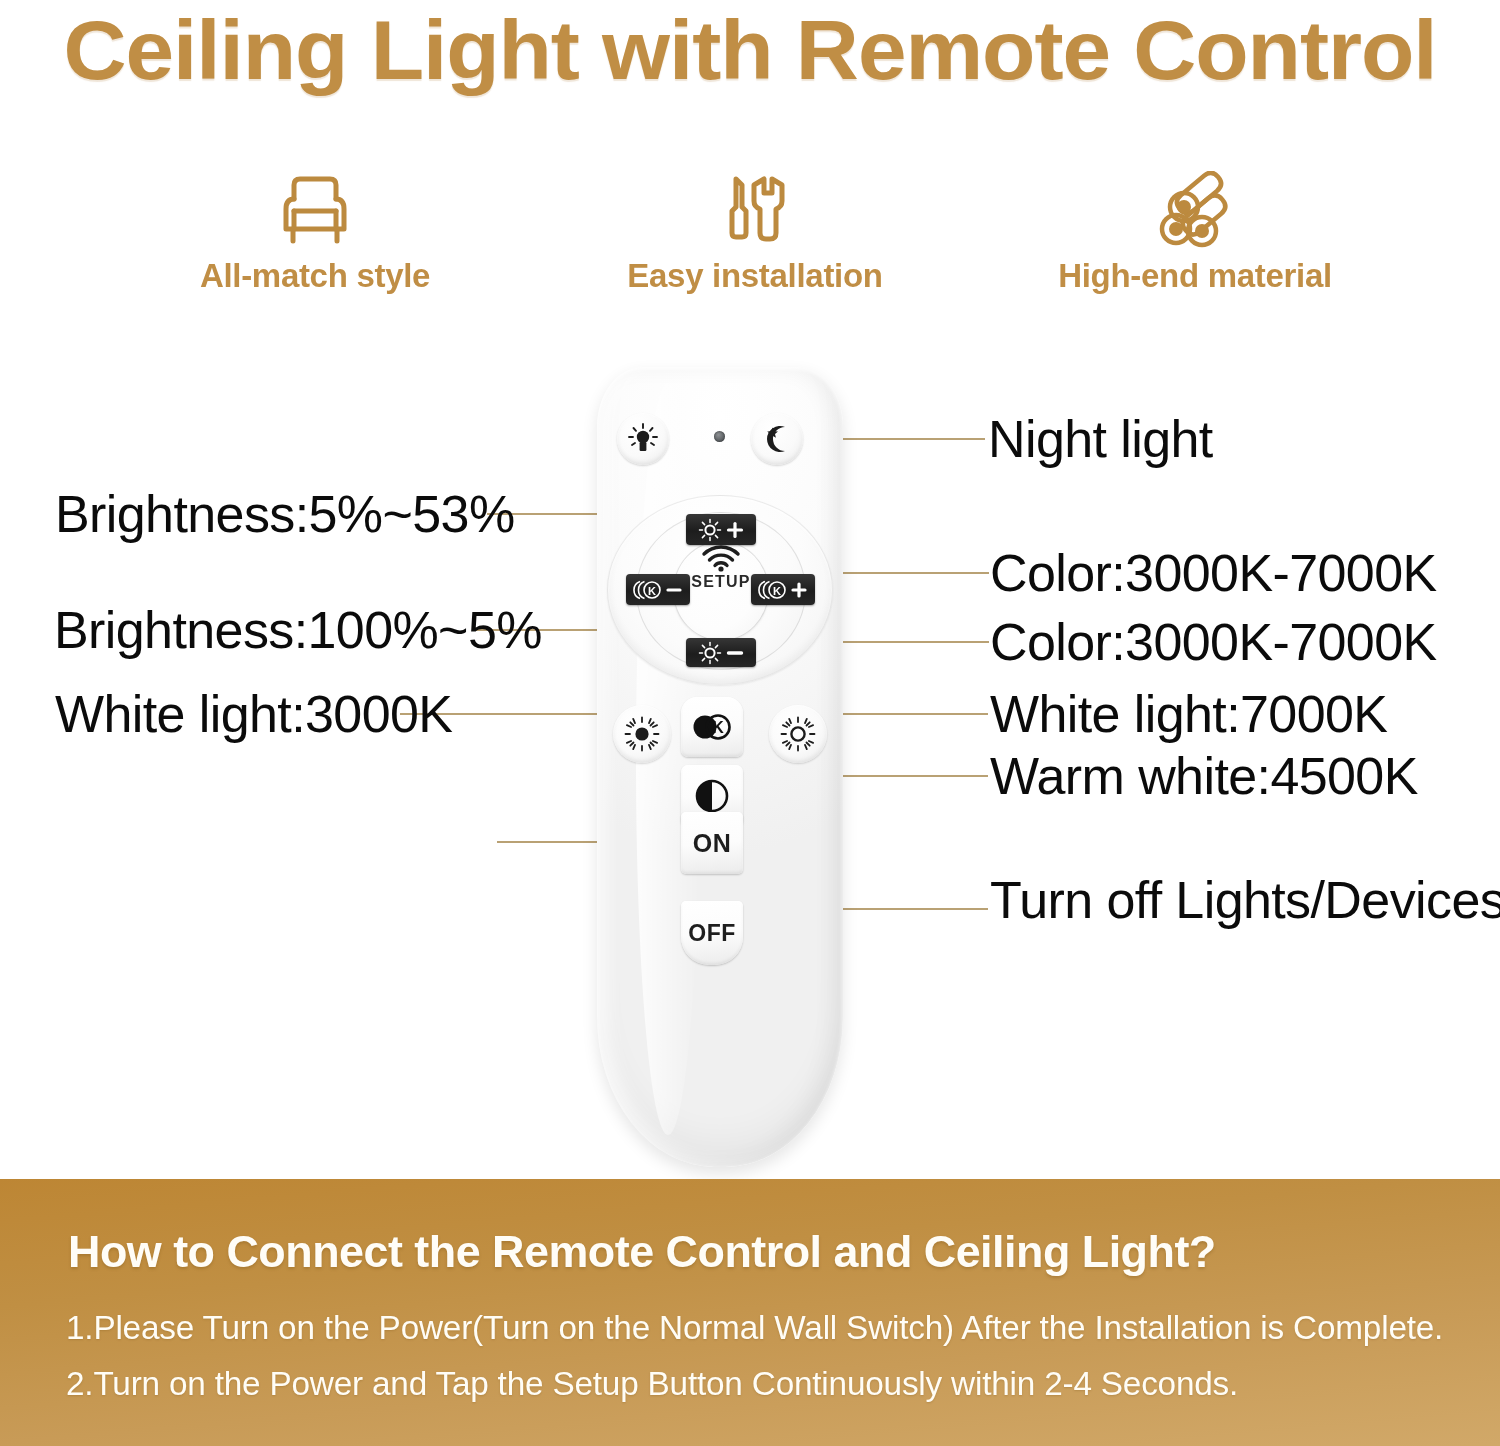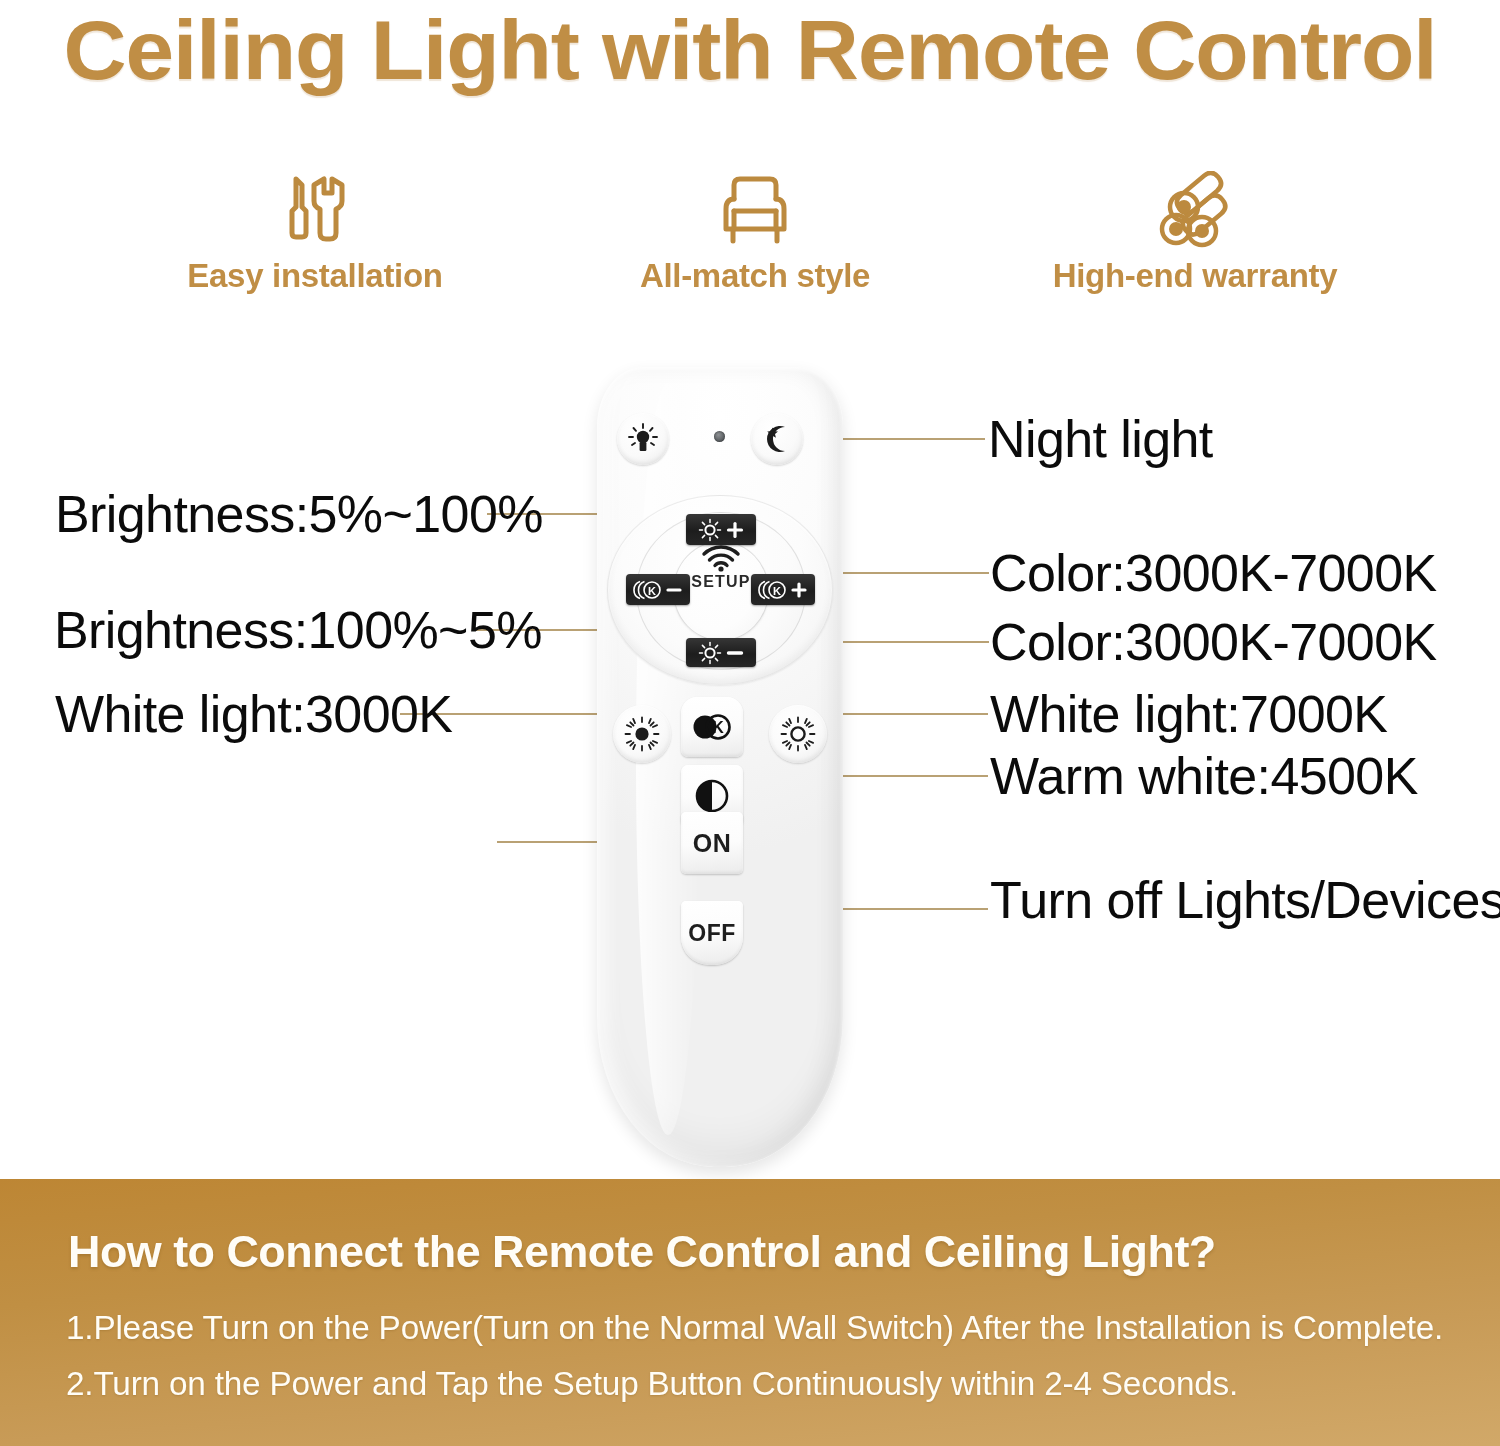--- a/index.html
+++ b/index.html
@@ -262,61 +262,61 @@
 <body>
 
 <div id="page">
 
   <div id="header-title">Ceiling Light with Remote Control</div>
 
   <div id="feature-row">
 
     <div class="feature">
       <div class="feature-icon">
-        <svg width="78" height="78" viewBox="0 0 78 78">
-          <g fill="none" stroke="#bc8a3f" stroke-width="5" stroke-linejoin="round" stroke-linecap="round">
-            <path d="M20 8 L26 14 L26 36 L30 40 L30 62 Q30 66 26 66 L20 66 Q16 66 16 62 L16 40 L20 36 Z"></path>
-            <path d="M48 8 L48 22 L56 22 L56 8 L66 14 L66 30 Q66 36 60 38 L60 62 Q60 68 54 68 L50 68 Q44 68 44 62 L44 38 Q38 36 38 30 L38 14 Z"></path>
-          </g>
-        </svg>
-      </div>
-      <div class="feature-label">Easy installation</div>
-    </div>
-
-    <div class="feature">
-      <div class="feature-icon">
         <svg width="82" height="78" viewBox="0 0 82 78">
           <g fill="none" stroke="#bc8a3f" stroke-width="5" stroke-linejoin="round" stroke-linecap="round">
             <path d="M20 28 L20 14 Q20 8 26 8 L56 8 Q62 8 62 14 L62 28"></path>
             <path d="M20 28 Q12 28 12 38 L12 58 L70 58 L70 38 Q70 28 62 28"></path>
             <path d="M20 40 L62 40"></path>
             <path d="M20 40 L20 58 M62 40 L62 58"></path>
             <path d="M19 58 L19 70 M63 58 L63 70"></path>
           </g>
         </svg>
       </div>
       <div class="feature-label">All-match style</div>
+    </div>
+
+    <div class="feature">
+      <div class="feature-icon">
+        <svg width="78" height="78" viewBox="0 0 78 78">
+          <g fill="none" stroke="#bc8a3f" stroke-width="5" stroke-linejoin="round" stroke-linecap="round">
+            <path d="M20 8 L26 14 L26 36 L30 40 L30 62 Q30 66 26 66 L20 66 Q16 66 16 62 L16 40 L20 36 Z"></path>
+            <path d="M48 8 L48 22 L56 22 L56 8 L66 14 L66 30 Q66 36 60 38 L60 62 Q60 68 54 68 L50 68 Q44 68 44 62 L44 38 Q38 36 38 30 L38 14 Z"></path>
+          </g>
+        </svg>
+      </div>
+      <div class="feature-label">Easy installation</div>
     </div>
 
     <div class="feature">
       <div class="feature-icon">
         <svg width="82" height="78" viewBox="0 0 82 78">
           <g fill="none" stroke="#bc8a3f" stroke-width="4.5" stroke-linejoin="round" stroke-linecap="round">
             <path d="M30 12 L60 12 Q70 12 70 22 Q70 32 60 32 L30 32 Q20 32 20 22 Q20 12 30 12 Z" transform="rotate(-40 45 22)"></path>
             <path d="M36 34 L64 34 Q74 34 74 44 Q74 54 64 54 L36 54 Q26 54 26 44 Q26 34 36 34 Z" transform="rotate(-40 50 44)"></path>
             <circle cx="30" cy="36" r="14"></circle>
             <circle cx="30" cy="36" r="7" fill="#bc8a3f" stroke="none"></circle>
             <circle cx="22" cy="58" r="14"></circle>
             <circle cx="22" cy="58" r="7" fill="#bc8a3f" stroke="none"></circle>
             <circle cx="48" cy="60" r="14"></circle>
             <circle cx="48" cy="60" r="7" fill="#bc8a3f" stroke="none"></circle>
           </g>
         </svg>
       </div>
-      <div class="feature-label">High-end warranty</div>
+      <div class="feature-label">High-end material</div>
     </div>
 
 
   </div>
 
   <div class="leader" style="left:487px; top:513px;  width:225px;"></div>
   <div class="leader" style="left:476px; top:629px;  width:200px;"></div>
   <div class="leader" style="left:674px; top:578px;  width:0; height:52px; border-top:none; border-left:2px solid #b9a174;"></div>
   <div class="leader" style="left:400px; top:713px;  width:222px;"></div>
   <div class="leader" style="left:497px; top:841px;  width:198px;"></div>
@@ -509,21 +509,21 @@
 
     <div class="key" id="key-on">
       <span class="key-text">ON</span>
     </div>
 
     <div class="key" id="key-off">
       <span class="key-text">OFF</span>
     </div>
   </div>
 
-  <div class="callout left" style="left:55px; top:492px;">Brightness:5%~100%</div>
+  <div class="callout left" style="left:55px; top:492px;">Brightness:5%~53%</div>
 
   <div class="callout left" style="left:54px; top:608px;text-align:right;">Brightness:100%~5%</div>
 
   <div class="callout left" style="left:55px; top:692px;">White light:3000K</div>
 
 
   <div class="callout right" style="left:988px; top:417px;">Night light</div>
 
   <div class="callout right" style="left:990px; top:551px;">Color:3000K-7000K</div>
 

